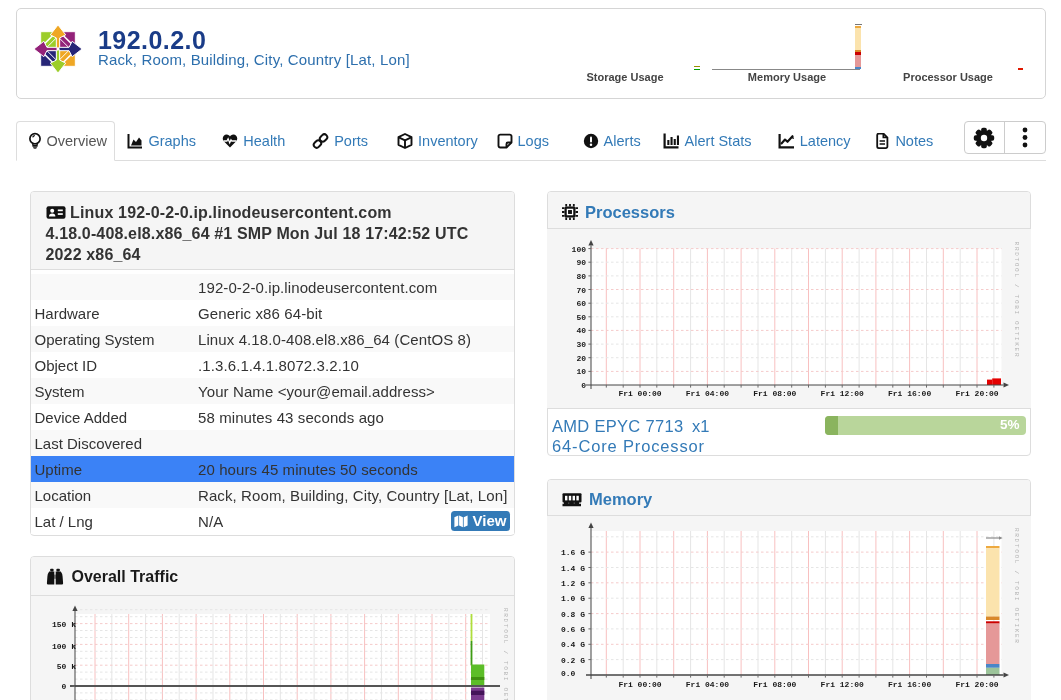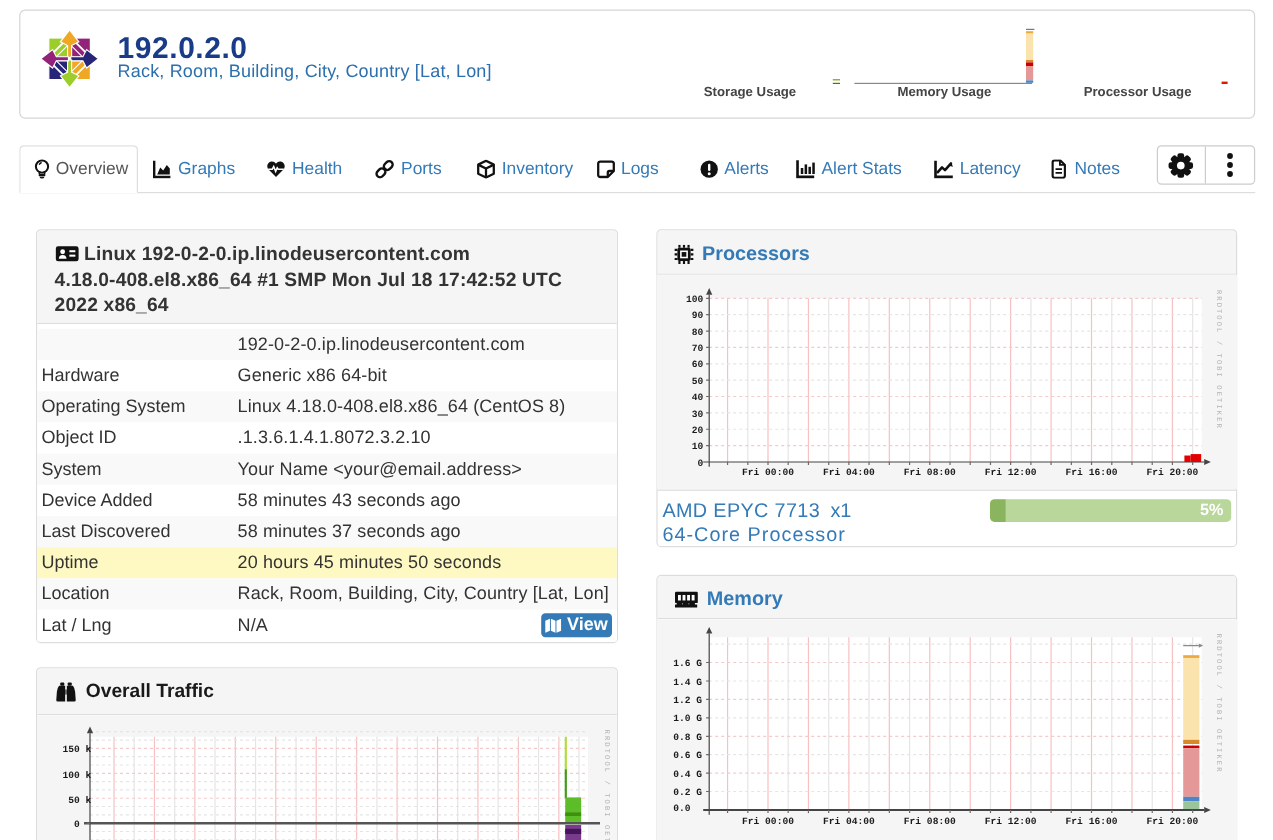--- a/index.html
+++ b/index.html
@@ -188,23 +188,22 @@
 <div class="abs" style="left:31px;top:377.9px;width:483px;height:26.1px;background:#f9f9f9;">
     <div class="abs" style="left:3.5px;top:50%;transform:translateY(-50%);font-size:15px;color:#333;">System</div>
     <div class="abs" style="left:167px;top:50%;transform:translateY(-50%);font-size:15px;color:#333;letter-spacing:0.1px;white-space:nowrap;">Your Name &lt;your@email.address&gt;</div>
   </div>
 <div class="abs" style="left:31px;top:404.0px;width:483px;height:26.1px;background:#fff;">
     <div class="abs" style="left:3.5px;top:50%;transform:translateY(-50%);font-size:15px;color:#333;">Device Added</div>
     <div class="abs" style="left:167px;top:50%;transform:translateY(-50%);font-size:15px;color:#333;letter-spacing:0.1px;white-space:nowrap;">58 minutes 43 seconds ago</div>
   </div>
 <div class="abs" style="left:31px;top:430.1px;width:483px;height:26.1px;background:#f9f9f9;">
     <div class="abs" style="left:3.5px;top:50%;transform:translateY(-50%);font-size:15px;color:#333;text-align:right;">Last Discovered</div>
-    <div class="abs" style="left:167px;top:50%;transform:translateY(-50%);font-size:15px;color:#333;letter-spacing:0.1px;white-space:nowrap;">58 minutes 37 seconds ago</div>
-  </div>
-<div class="abs" style="left:31px;top:456.20000000000005px;width:483px;height:26.1px;background:#fef9c3;">
+  </div>
+<div class="abs" style="left:31px;top:456.20000000000005px;width:483px;height:26.1px;background:#3b82f6;">
     <div class="abs" style="left:3.5px;top:50%;transform:translateY(-50%);font-size:15px;color:#333;">Uptime</div>
     <div class="abs" style="left:167px;top:50%;transform:translateY(-50%);font-size:15px;color:#333;letter-spacing:0.1px;white-space:nowrap;">20 hours 45 minutes 50 seconds</div>
   </div>
 <div class="abs" style="left:31px;top:482.3px;width:483px;height:26.1px;background:#f9f9f9;">
     <div class="abs" style="left:3.5px;top:50%;transform:translateY(-50%);font-size:15px;color:#333;">Location</div>
     <div class="abs" style="left:167px;top:50%;transform:translateY(-50%);font-size:15px;color:#333;letter-spacing:0.1px;white-space:nowrap;">Rack, Room, Building, City, Country [Lat, Lon]</div>
   </div>
 <div class="abs" style="left:31px;top:508.4px;width:483px;height:26.1px;background:#fff;">
     <div class="abs" style="left:3.5px;top:50%;transform:translateY(-50%);font-size:15px;color:#333;">Lat / Lng</div>
     <div class="abs" style="left:167px;top:50%;transform:translateY(-50%);font-size:15px;color:#333;letter-spacing:0.1px;white-space:nowrap;">N/A</div>

